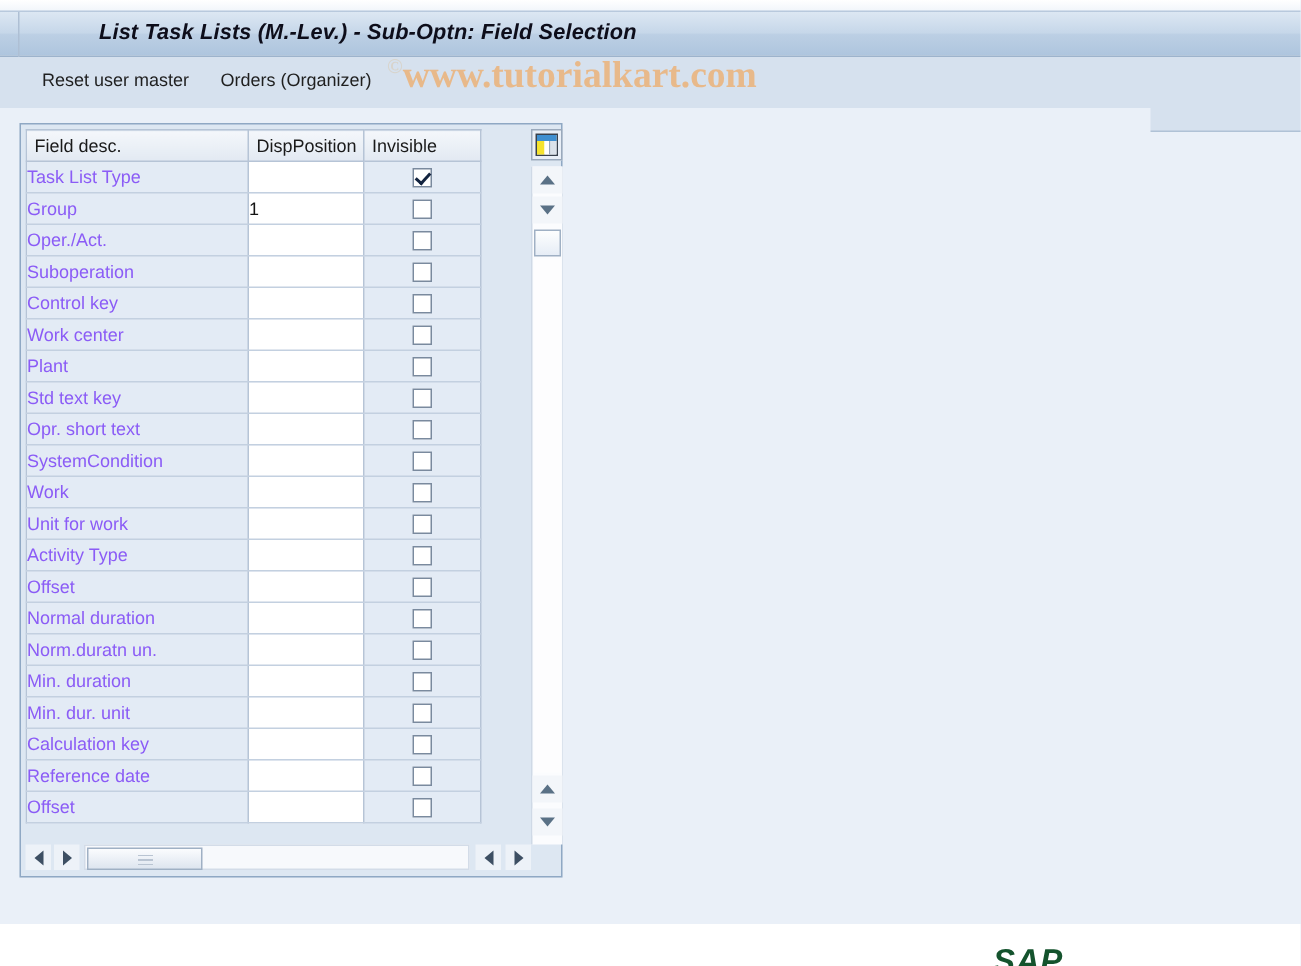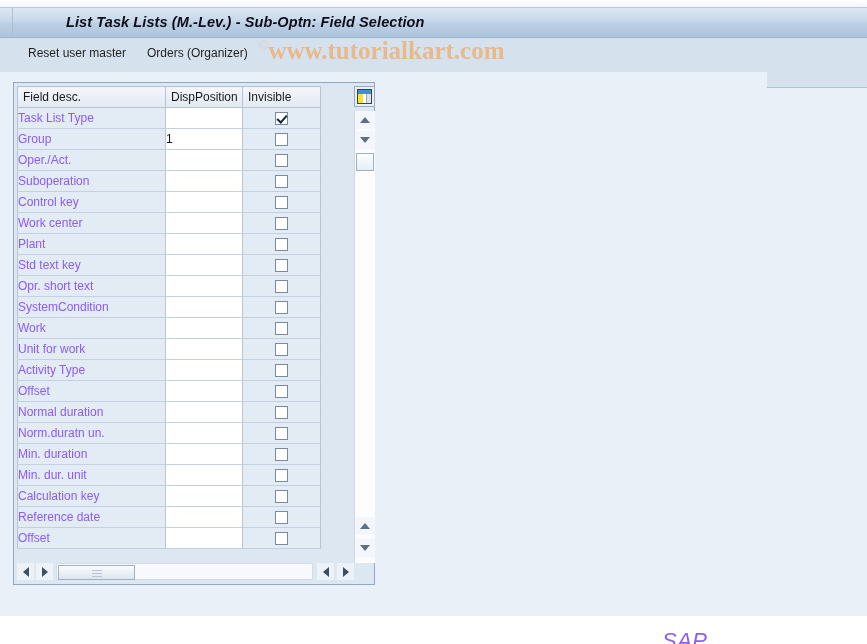--- a/index.html
+++ b/index.html
@@ -403,23 +403,23 @@
       linear-gradient(to bottom, transparent 6px, #b9c4d2 6px 7px, transparent 7px);
   }
 
   
   #sap-logo {
     position: absolute;
     left: 662px;
     top: 630px;
     font-family: "Liberation Sans", sans-serif;
     font-size: 22px;
-    font-weight: normal;
+    font-weight: bold;
     font-style: italic;
-    color: #8b5cf6;
+    color: #14532d;
     letter-spacing: 0.5px;
     overflow: hidden;
     height: 14px;
     line-height: 22px;
     pointer-events: none;
     text-align: right;
   }
   #status-strip {
     position: absolute;
     left: 0;

